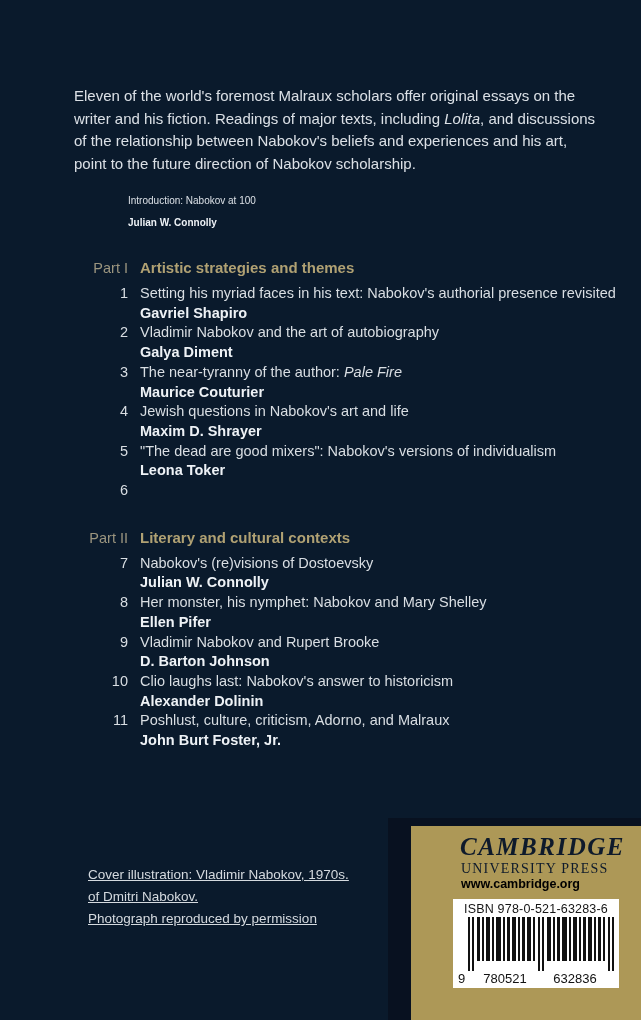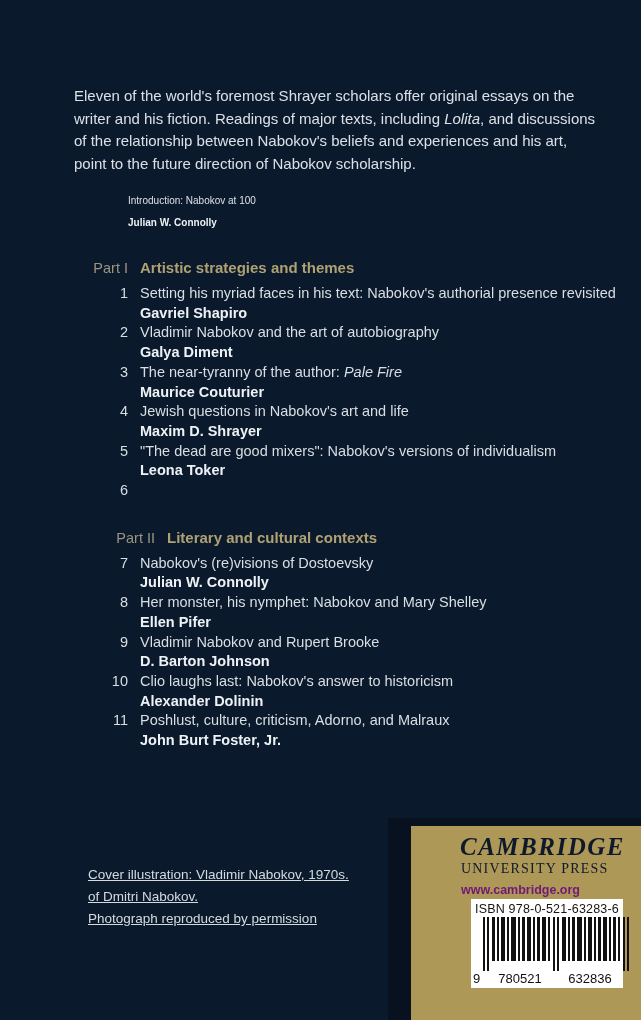--- a/index.html
+++ b/index.html
@@ -20,61 +20,61 @@
   .intro-title{color:#dbe0e6;}
   .intro-author{color:#eef2f6;font-weight:bold;}
   
   .toc{position:absolute;left:0;top:258px;width:621px;font-size:14.5px;}
   .row{display:flex;align-items:flex-start;}
   .label-col{width:128px;text-align:right;flex:none;}
   .body-col{margin-left:12px;flex:1;}
   .part-header{line-height:20px;margin-bottom:6px;}
   .part-header .label-col{color:#9b957f;font-size:14.5px;}
   .part-header .body-col{color:#b0a173;font-weight:bold;font-size:15px;}
-  .part2{margin-top:27px;padding-left:27px;}
+  .part2{margin-top:27px;}
   .chapter{line-height:19.7px;}
   .chapter .label-col{color:#d9dee3;}
   .chapter-title{color:#d9dee3;display:block;}
   .chapter-author{color:#eef2f6;font-weight:bold;display:block;}
   
   .credit{position:absolute;left:88px;top:864px;font-size:13.5px;line-height:22px;color:#d5dadf;text-decoration:underline;}
   
   .frame{position:absolute;left:388px;top:818px;width:253px;height:202px;background:#081120;}
   .gold{position:absolute;left:23px;top:8px;right:0;bottom:0;background:#ad9857;}
   .wordmark{
     position:absolute;left:49px;top:8px;
     font-family:"Liberation Serif",serif;font-weight:bold;
     font-size:25px;letter-spacing:1.5px;color:#0e1a2b;line-height:1;white-space:nowrap;font-style:italic;
   }
   .press-line{
     position:absolute;left:50px;top:36px;
     font-family:"Liberation Serif",serif;font-weight:normal;
     font-size:14px;letter-spacing:1.2px;color:#0e1a2b;line-height:1;white-space:nowrap;
   }
   .press-url{
-    position:absolute;left:50px;top:58px;
-    font-size:12.5px;font-weight:bold;color:#701a75;line-height:1;
+    position:absolute;left:50px;top:52px;
+    font-size:12.5px;font-weight:bold;color:#000000;line-height:1;
   }
   .barcode-box{
-    position:absolute;left:60px;top:73px;width:152px;height:89px;background:#ffffff;
+    position:absolute;left:42px;top:73px;width:166px;height:89px;background:#ffffff;
   }
   .isbn-label{
     text-align:center;font-size:12.5px;color:#151515;
     margin-top:3px;letter-spacing:0.2px;line-height:15px;
   }
   svg.barcode{display:block;margin:0 auto;}
   .bar{fill:#111111;}
   .bc-digit{font-family:"Liberation Sans",sans-serif;font-size:13px;fill:#111111;}
 </style>
 </head>
 <body>
 
 <div class="cover">
 
-  <p class="blurb"><span>Eleven of the world's foremost Shrayer scholars offer original essays on the writer and his fiction. Readings of major texts, including </span><i>Lolita</i><span>, and discussions of the relationship between Nabokov's beliefs and experiences and his art, point to the future direction of Nabokov scholarship.</span></p>
+  <p class="blurb"><span>Eleven of the world's foremost Malraux scholars offer original essays on the writer and his fiction. Readings of major texts, including </span><i>Lolita</i><span>, and discussions of the relationship between Nabokov's beliefs and experiences and his art, point to the future direction of Nabokov scholarship.</span></p>
 
   <div class="intro">
     <div class="intro-title">Introduction: Nabokov at 100</div>
     <div class="intro-author">Julian W. Connolly</div>
   </div>
 
   <div class="toc">
 
     <div class="row part-header">
       <span class="label-col">Part I</span>

